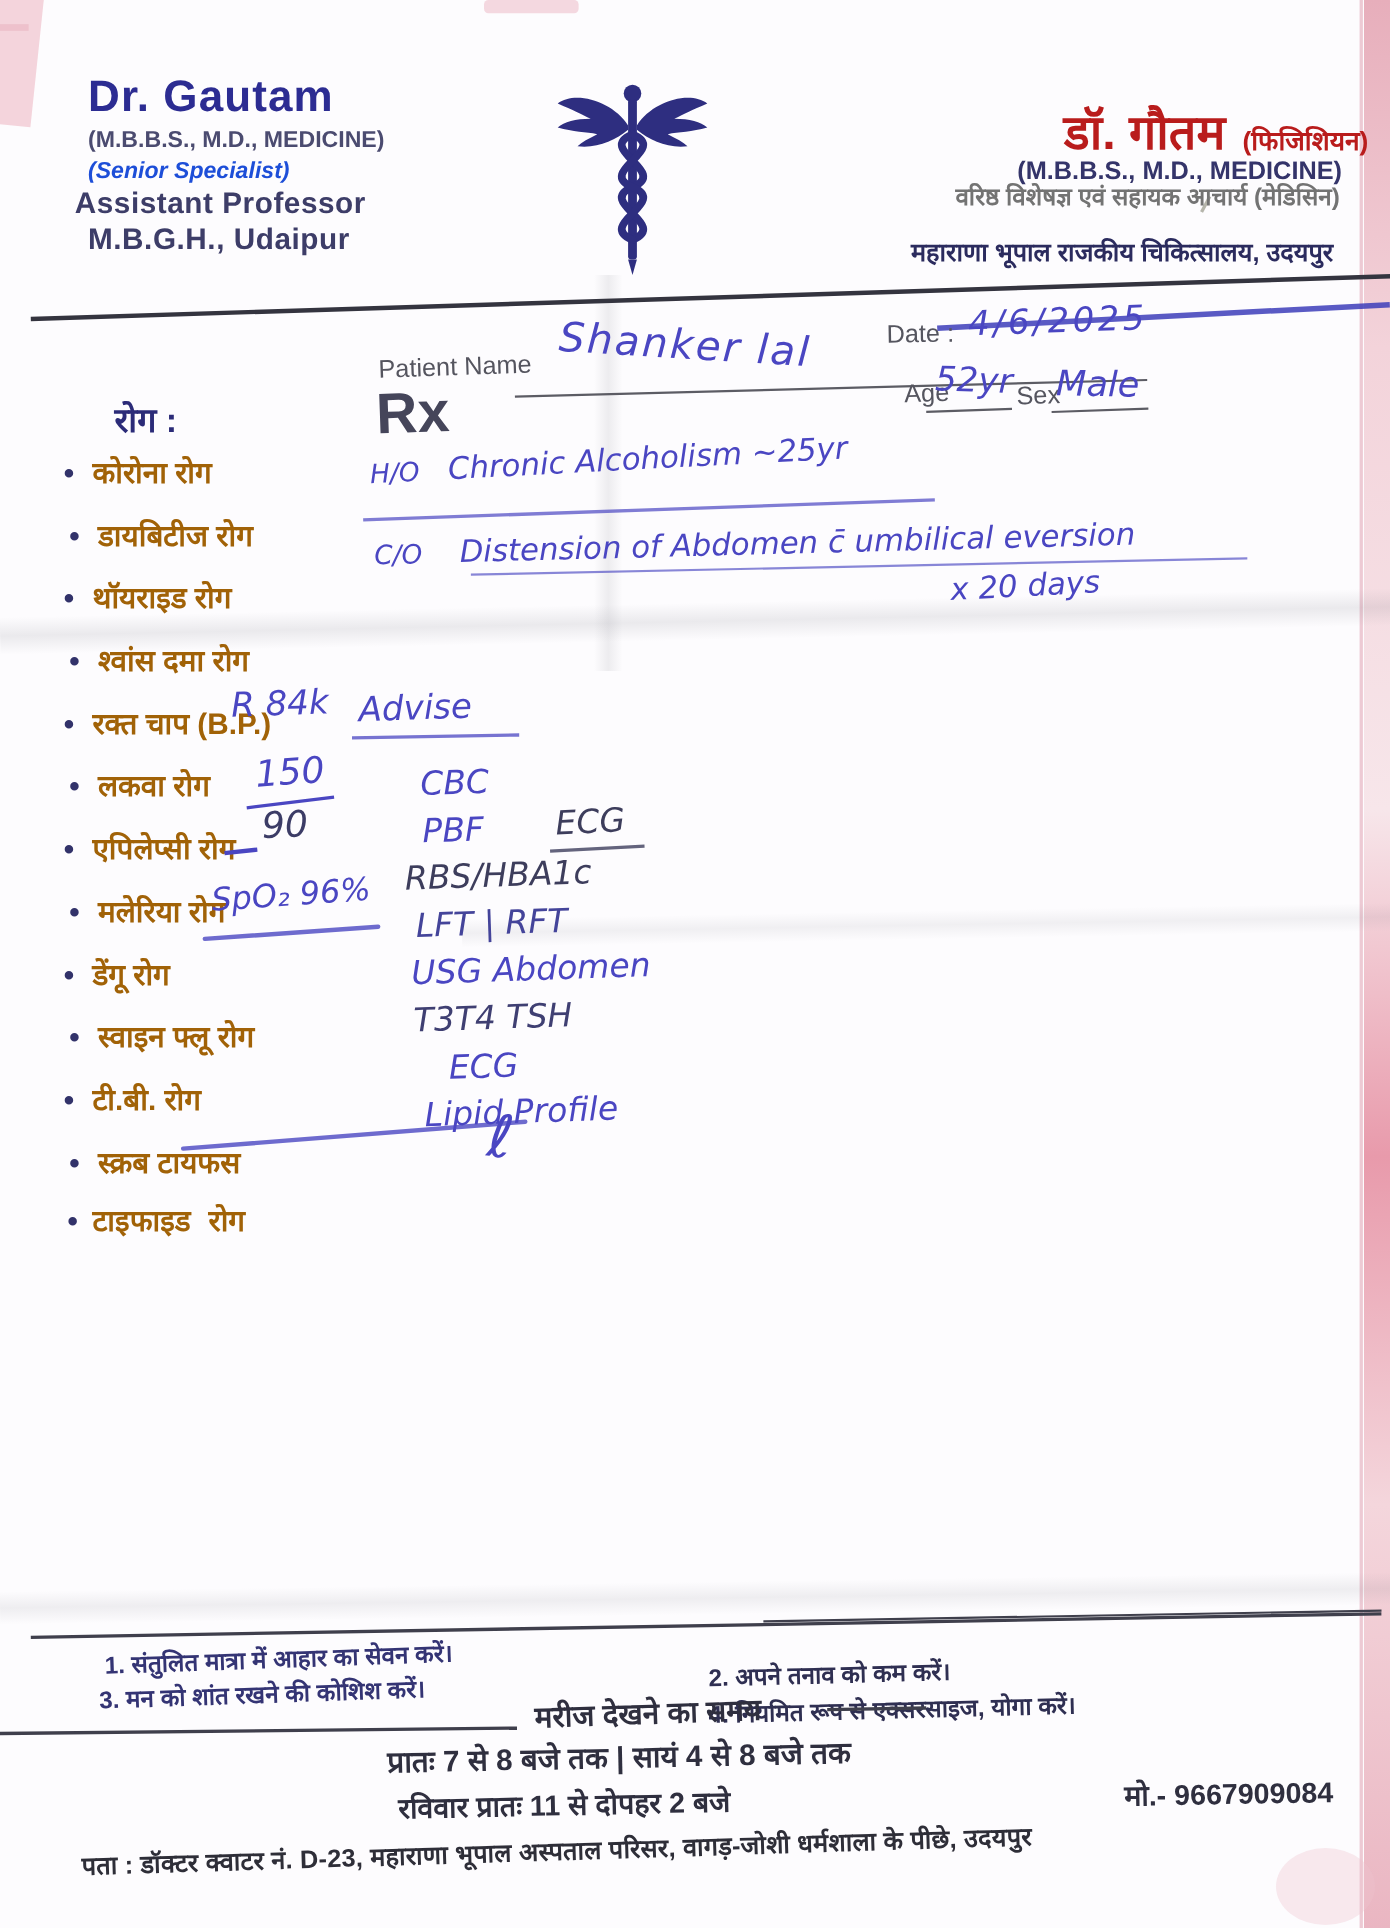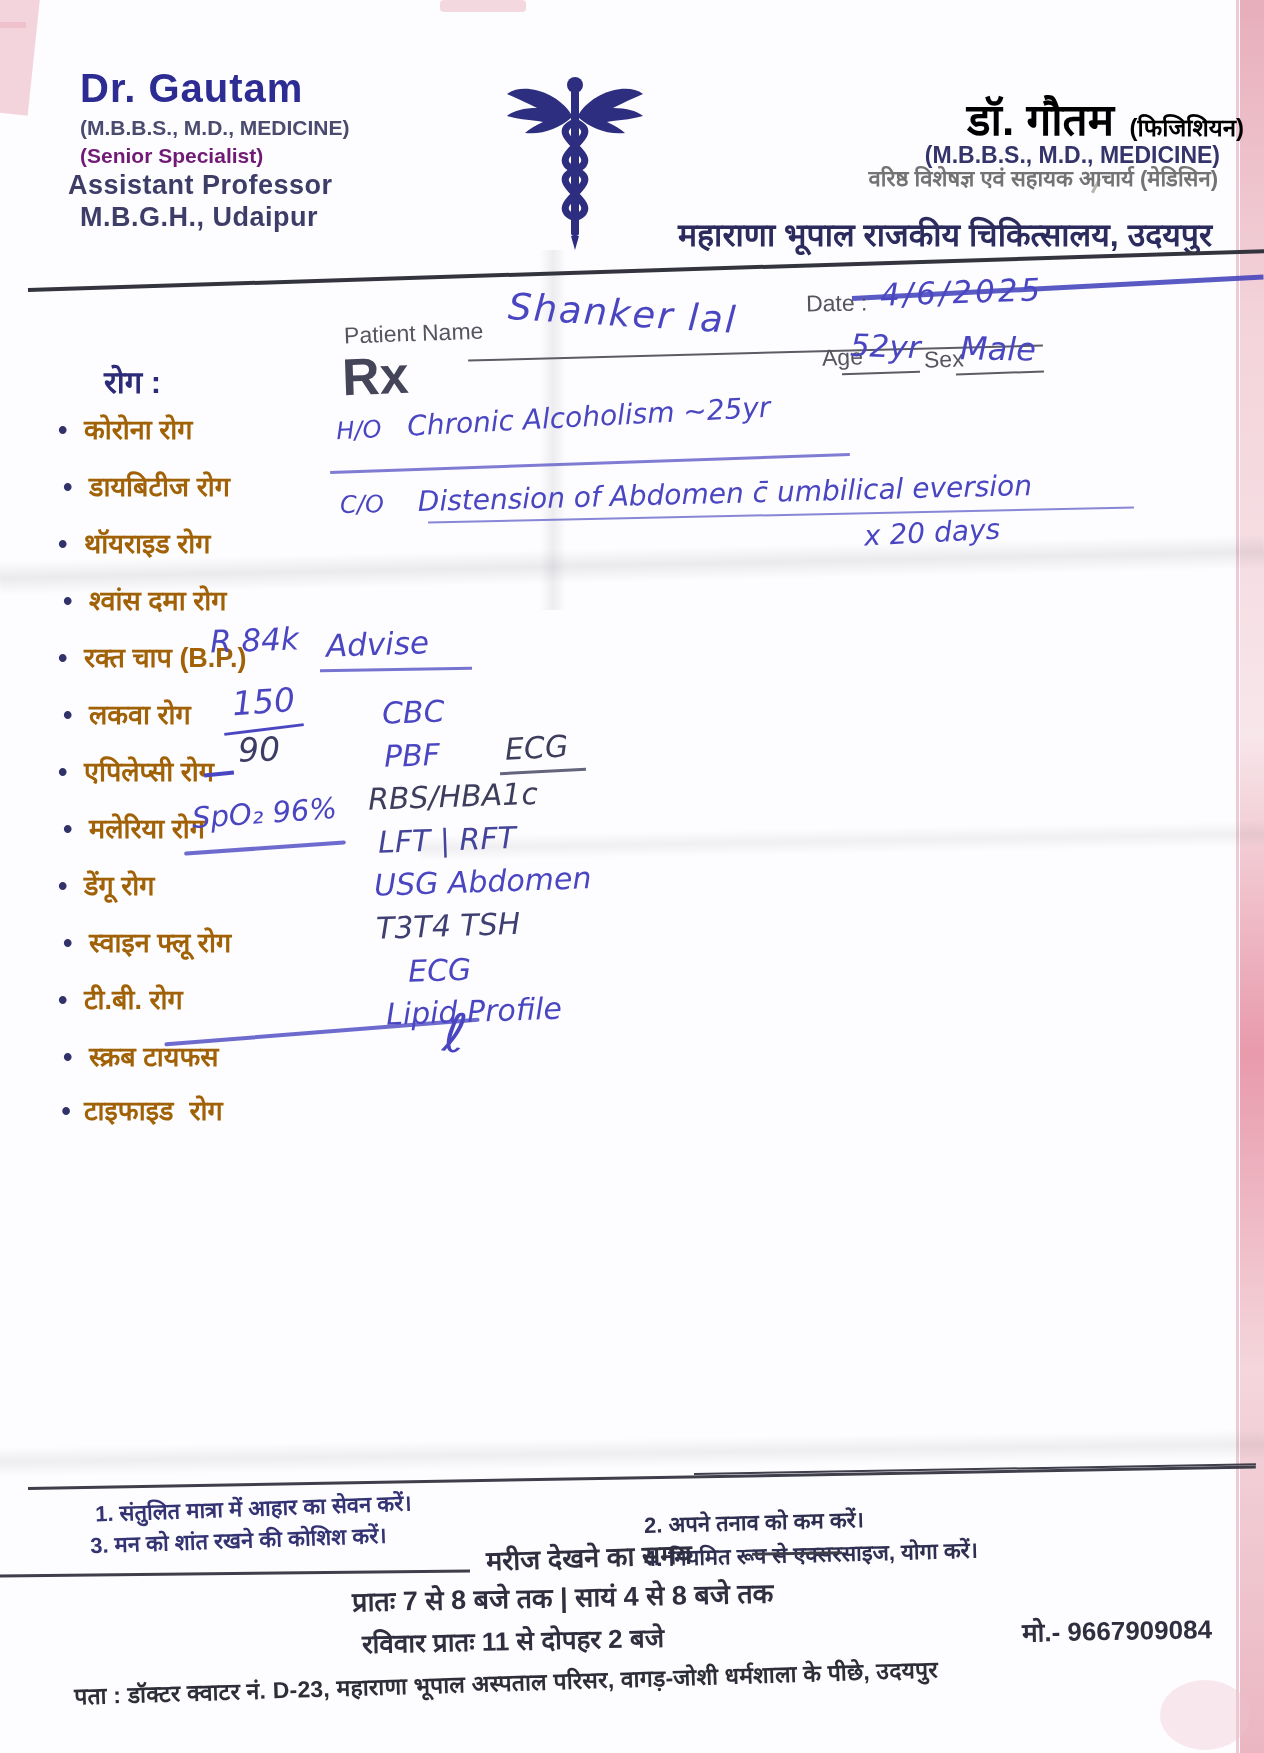--- a/index.html
+++ b/index.html
@@ -19,30 +19,30 @@
   .tickmark{left:1094px;top:180px;width:10px;height:16px;border-left:3px solid #7a7a66;transform:rotate(28deg);opacity:.55;}
   .wrinkle{background:linear-gradient(180deg,rgba(120,120,130,0) 0%,rgba(120,120,130,.14) 50%,rgba(120,120,130,0) 100%);}
   .wr1{left:0;top:548px;width:1264px;height:34px;transform:rotate(-1.2deg);}
   .wr2{left:420px;top:828px;width:844px;height:26px;transform:rotate(-1deg);opacity:.7;}
   .wr3{left:0;top:1438px;width:1264px;height:30px;transform:rotate(-.8deg);opacity:.8;}
   .wr4{left:540px;top:250px;width:26px;height:360px;background:linear-gradient(90deg,rgba(120,120,130,0),rgba(120,120,130,.12),rgba(120,120,130,0));}
   .smudge-br{left:1160px;top:1680px;width:90px;height:70px;background:#edc3cd;opacity:.35;border-radius:50%;}
   
   .doc-name{left:80px;top:66px;font-size:40px;font-weight:bold;color:#2c2c92;letter-spacing:1px;}
   .doc-degree{left:80px;top:116px;font-size:21px;font-weight:bold;color:#4b4b70;}
-  .doc-spec{left:80px;top:144px;font-size:21px;font-weight:bold;color:#701a75;}
+  .doc-spec{left:80px;top:144px;font-size:21px;font-weight:bold;color:#1d4ed8;font-style:italic;}
   .doc-role{left:68px;top:170px;font-size:27px;font-weight:bold;color:#3d3d68;letter-spacing:.5px;}
   .doc-hosp{left:80px;top:202px;font-size:27px;font-weight:bold;color:#3d3d68;letter-spacing:.5px;}
   .caduceus{left:505px;top:74px;width:140px;height:178px;}
-  .hdr-hi{color:#000000;text-align:right;}
+  .hdr-hi{color:#b91c1c;text-align:right;}
   .hi-name{right:150px;top:88px;font-size:44px;font-weight:bold;}
   .hi-desig{right:152px;top:112px;font-size:24px;font-weight:bold;}
   .hi-degree{right:152px;top:142px;font-size:23px;font-weight:bold;color:#34346a;}
   .hi-line1{right:150px;top:162px;font-size:22px;font-weight:bold;color:#737373;}
-  .hi-line2{right:148px;top:212px;font-size:32px;font-weight:bold;color:#2b2b5e;}
+  .hi-line2{right:148px;top:212px;font-size:23px;font-weight:bold;color:#2b2b5e;}
   
   .rule-dark{left:28px;top:288px;width:1237px;height:4px;background:#34343f;transform:rotate(-1.8deg);transform-origin:left center;}
   .rule-blue{left:852px;top:296px;width:412px;height:5px;background:#3d3dba;opacity:.85;transform:rotate(-3deg);transform-origin:left center;}
   
   .lbl{color:#55555f;}
   .date-lbl{left:806px;top:290px;font-size:23px;transform:rotate(-1deg);}
   .pname-lbl{left:344px;top:320px;font-size:23px;transform:rotate(-2deg);}
   .age-lbl{left:822px;top:344px;font-size:23px;transform:rotate(-2deg);}
   .sex-lbl{left:924px;top:346px;font-size:23px;transform:rotate(-2deg);}
   .hw{font-family:"DejaVu Sans",sans-serif;font-style:italic;color:#4a46c2;}

